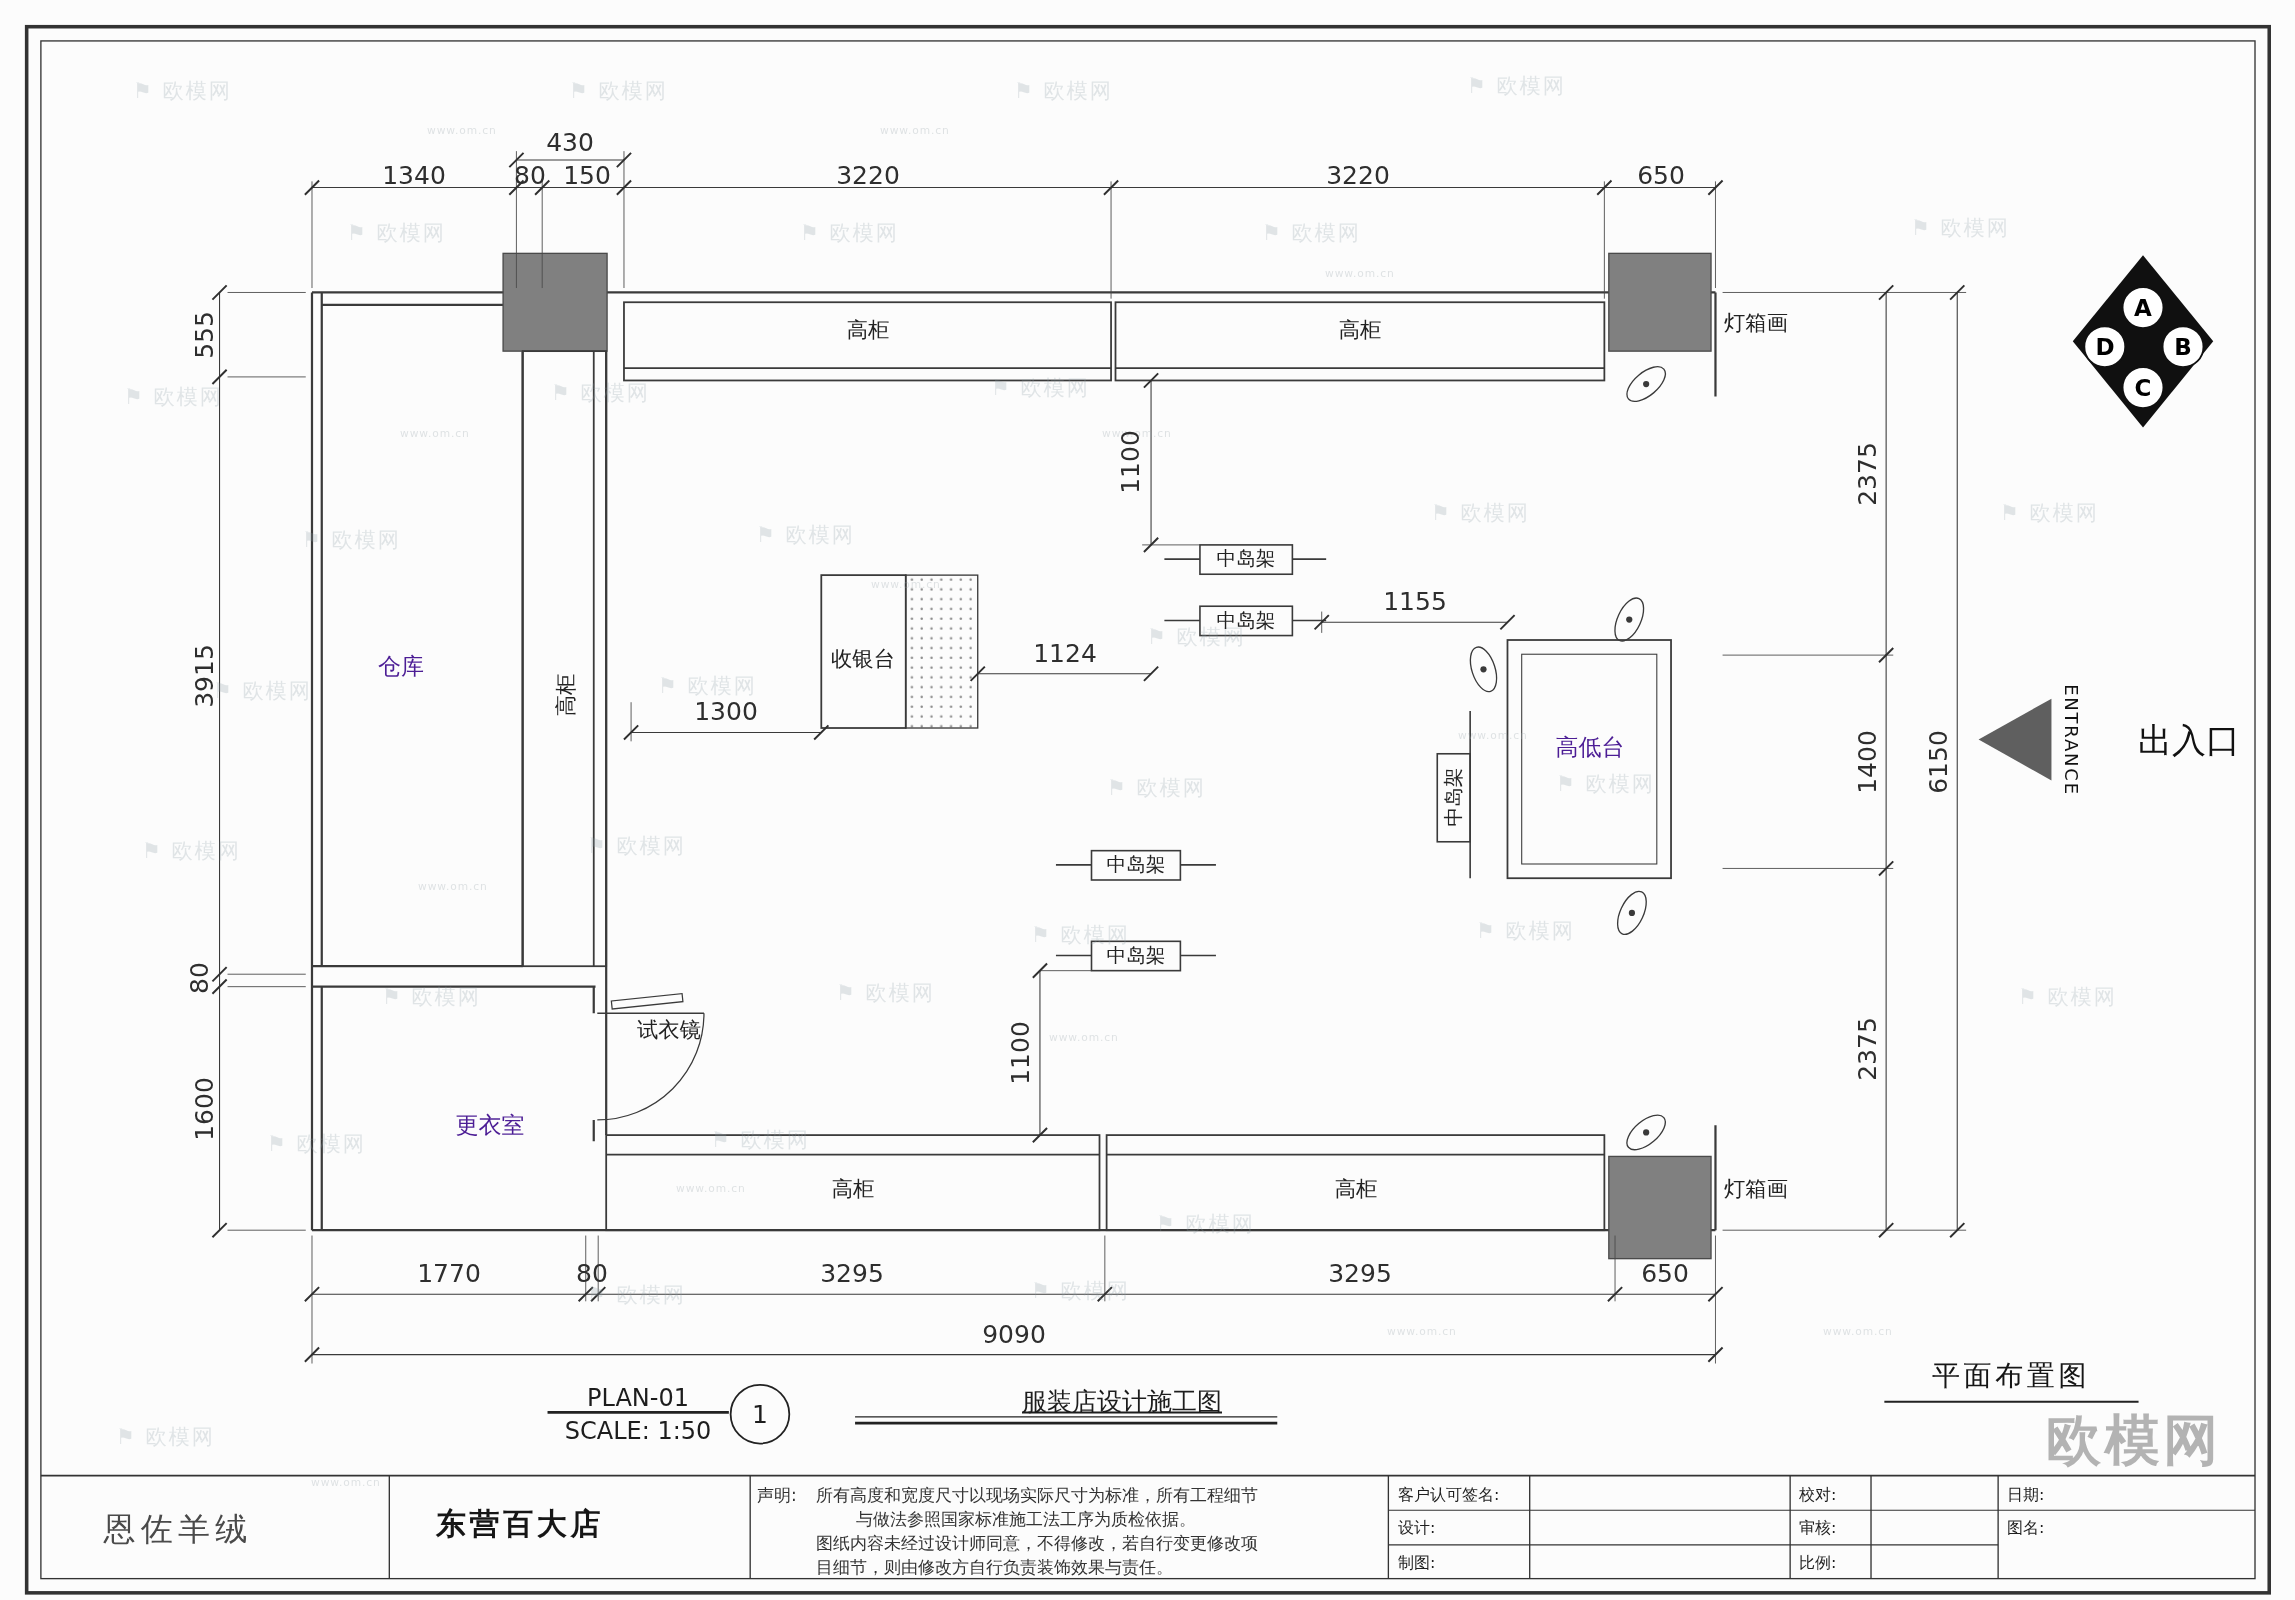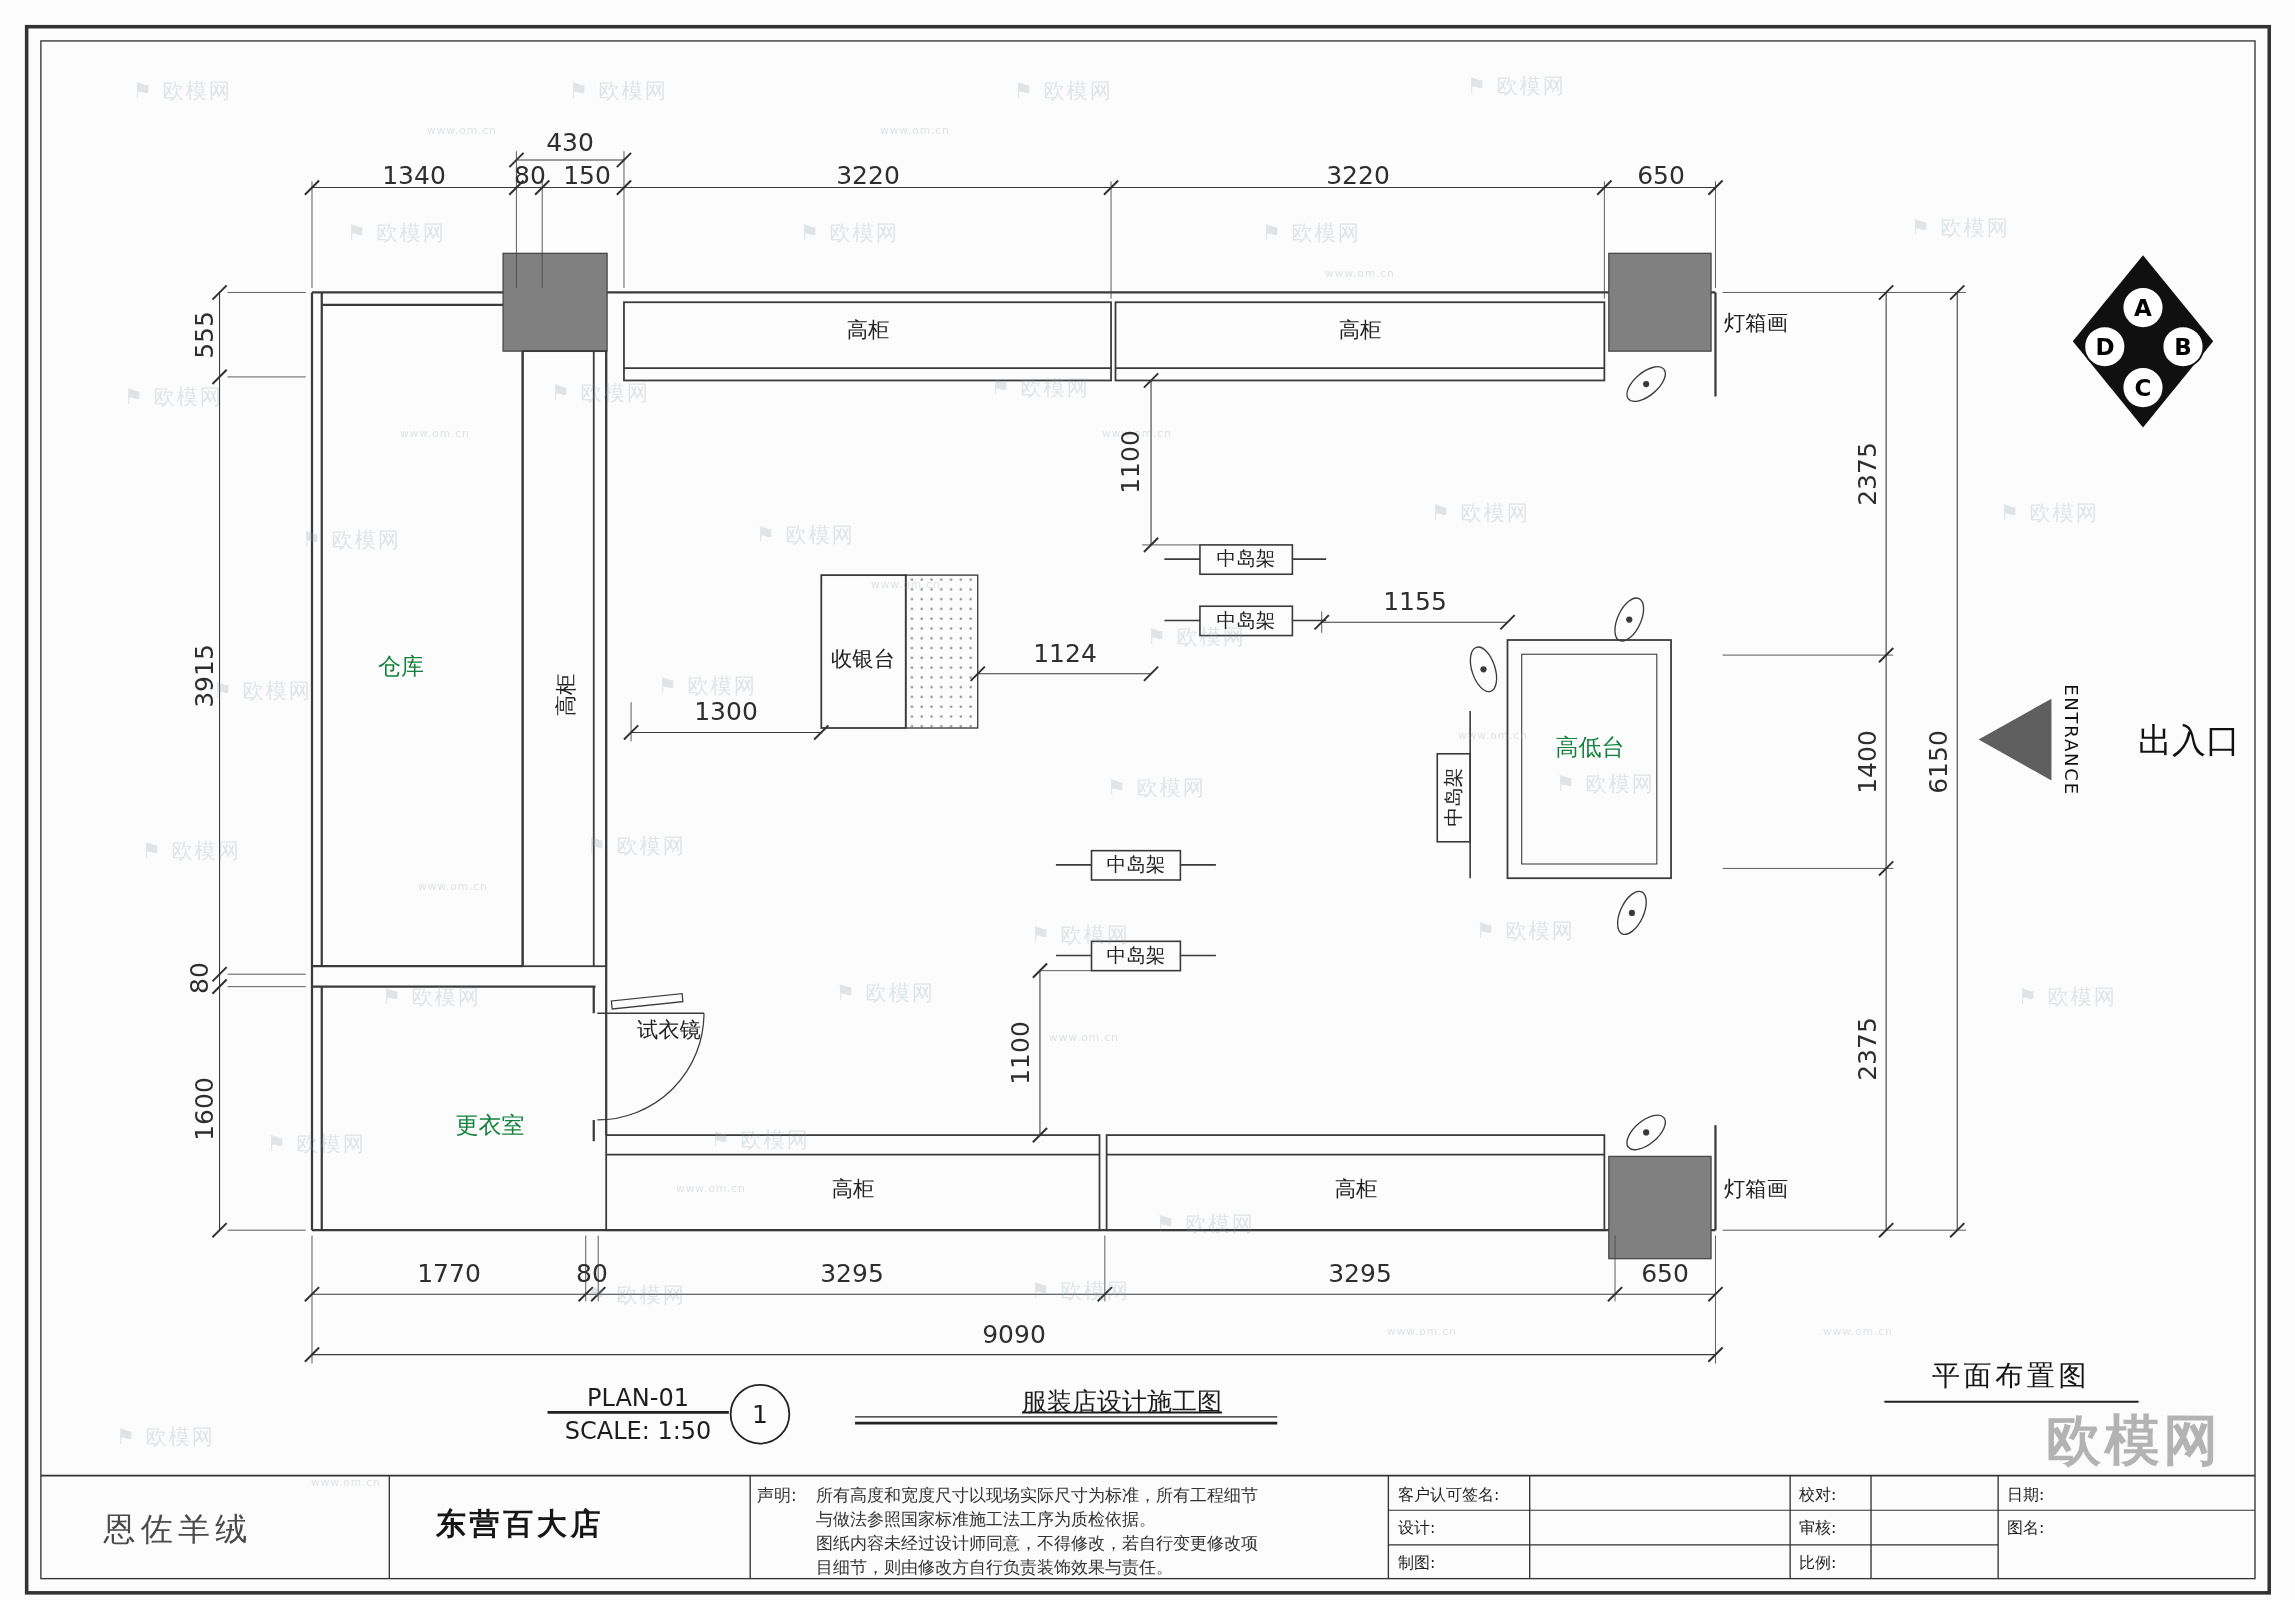--- a/index.html
+++ b/index.html
@@ -5,21 +5,21 @@
   html,body{margin:0;padding:0;background:#ddd;}
   .sheet{position:relative;width:2295px;height:1600px;background:#fcfcfc;overflow:hidden;
          font-family:"DejaVu Sans",sans-serif;color:#2b2b2b;}
   .sheet svg{position:absolute;left:0;top:0;}
   .t{position:absolute;transform:translate(-50%,-50%);white-space:nowrap;line-height:1;}
   .rot{transform:translate(-50%,-50%) rotate(-90deg);}
   .rotcw{transform:translate(-50%,-50%) rotate(90deg);}
   .dim{font-size:25px;color:#2e2e2e;}
   .lbl{font-size:21.3px;color:#222;}
   .lbl22{font-size:19.6px;color:#222;}
-  .lbl26{font-size:23px;color:#15803d;}
+  .lbl26{font-size:23px;color:#4c1d95;}
   .big{font-size:34px;color:#111;}
   .ent{font-size:18px;letter-spacing:1.8px;color:#111;}
   .cmp{font-size:23px;font-weight:bold;color:#000;}
   .cap{font-size:24px;color:#1d1d1d;}
   .cap2{font-size:25px;color:#1d1d1d;}
   .sheettitle{font-size:28px;color:#151515;font-weight:500;letter-spacing:3.6px;}
   .logo{font-size:55px;font-weight:bold;color:#b3b3b3;letter-spacing:3.6px;}
   .tb{font-size:16px;color:#1f1f1f;}
   .tbnote{font-size:17px;color:#333;line-height:24px;}
   .brand{font-size:32px;color:#4a4a4a;font-family:"DejaVu Serif",serif;letter-spacing:5.3px;}
@@ -294,21 +294,21 @@
   <div class="t cap2" style="left:1122px;top:1401px;text-decoration:underline;">服装店设计施工图</div>
   <div class="t sheettitle" style="left:2011px;top:1376px;">平面布置图</div>
   <div class="t logo" style="left:2134px;top:1440px;">欧模网</div>
 
   <div class="t brand" style="left:178px;top:1529px;">恩佐羊绒</div>
   <div class="t store" style="left:520px;top:1524px;">东营百大店</div>
 
   <div class="tbnote notelabel">声明:</div>
   <div class="tbnote notelines">
     <span class="nl" style="display:block;">所有高度和宽度尺寸以现场实际尺寸为标准，所有工程细节</span>
-    <span class="nl" style="display:block;">与做法参照国家标准施工法工序为质检依据。</span>
+    <span class="nl" style="display:block;margin-left:40px;">与做法参照国家标准施工法工序为质检依据。</span>
     <span class="nl" style="display:block;">图纸内容未经过设计师同意，不得修改，若自行变更修改项</span>
     <span class="nl" style="display:block;">目细节，则由修改方自行负责装饰效果与责任。</span>
   </div>
 
   <div class="tb" style="position:absolute;left:1398px;top:1485px;">客户认可签名:</div>
   <div class="tb" style="position:absolute;left:1398px;top:1518px;">设计:</div>
   <div class="tb" style="position:absolute;left:1398px;top:1553px;">制图:</div>
   <div class="tb" style="position:absolute;left:1799px;top:1485px;">校对:</div>
   <div class="tb" style="position:absolute;left:1799px;top:1518px;">审核:</div>
   <div class="tb" style="position:absolute;left:1799px;top:1553px;">比例:</div>

